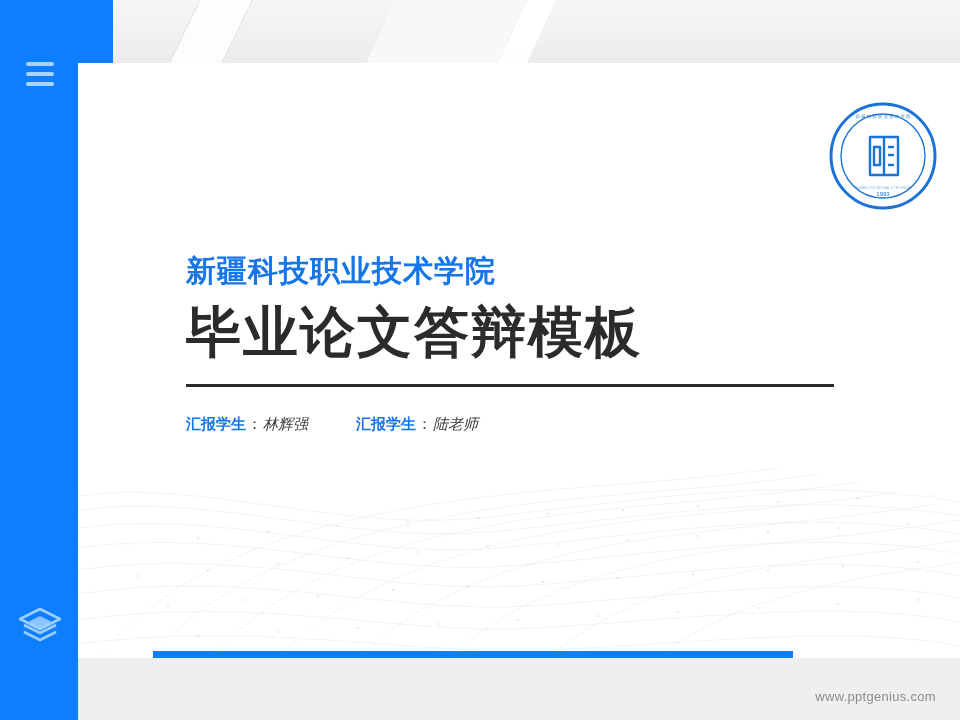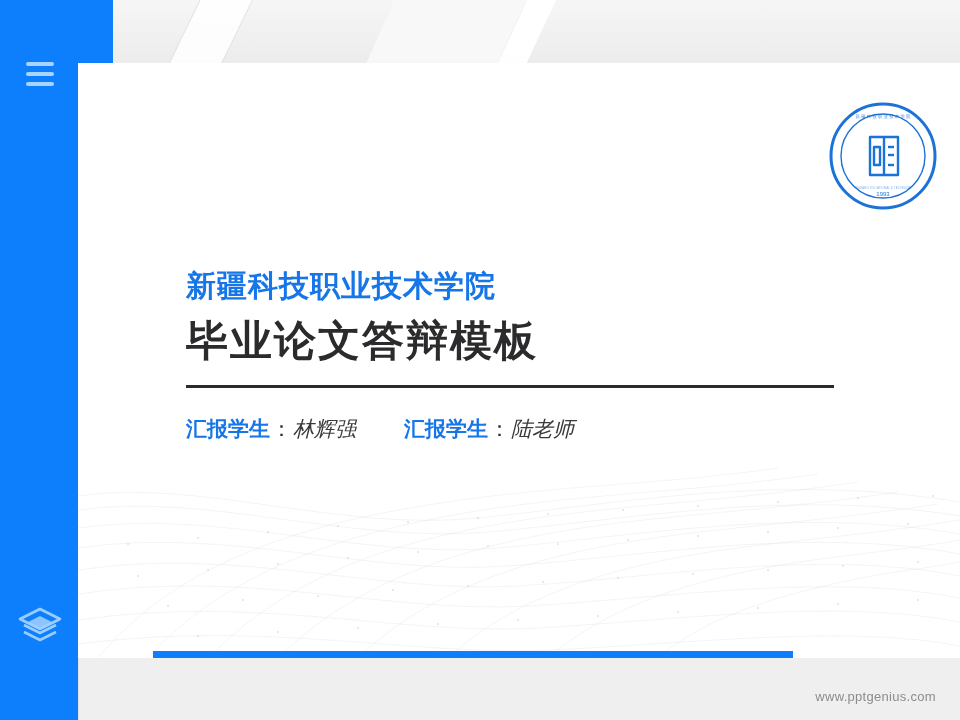--- a/index.html
+++ b/index.html
@@ -129,43 +129,43 @@
     left: 108px;
     top: 190px;
     width: 700px;
   }
   .school-name {
     font-size: 30px;
     font-weight: 700;
     letter-spacing: 1px;
     color: #1676e8;
     line-height: 1.1;
-    margin: 16px 0 14px 0;
+    margin: 1px 0 14px 0;
     white-space: nowrap;
   }
   .main-title {
-    font-size: 42px;
+    font-size: 55px;
     font-weight: 700;
     letter-spacing: 2px;
     color: #2b2b2d;
     line-height: 1.08;
     margin: 16px 0 22px 0;
     white-space: nowrap;
   }
   .title-rule {
     width: 648px;
     height: 3px;
     background: #2b2b2d;
     margin: 0 0 28px 0;
   }
   .meta-row {
     display: flex;
     align-items: flex-end;
     gap: 48px;
-    font-size: 21px;
+    font-size: 15px;
     line-height: 1.2;
     white-space: nowrap;
   }
   .meta-item {
     display: inline-flex;
     align-items: baseline;
   }
   .meta-label {
     color: #1676e8;
     font-weight: 700;

